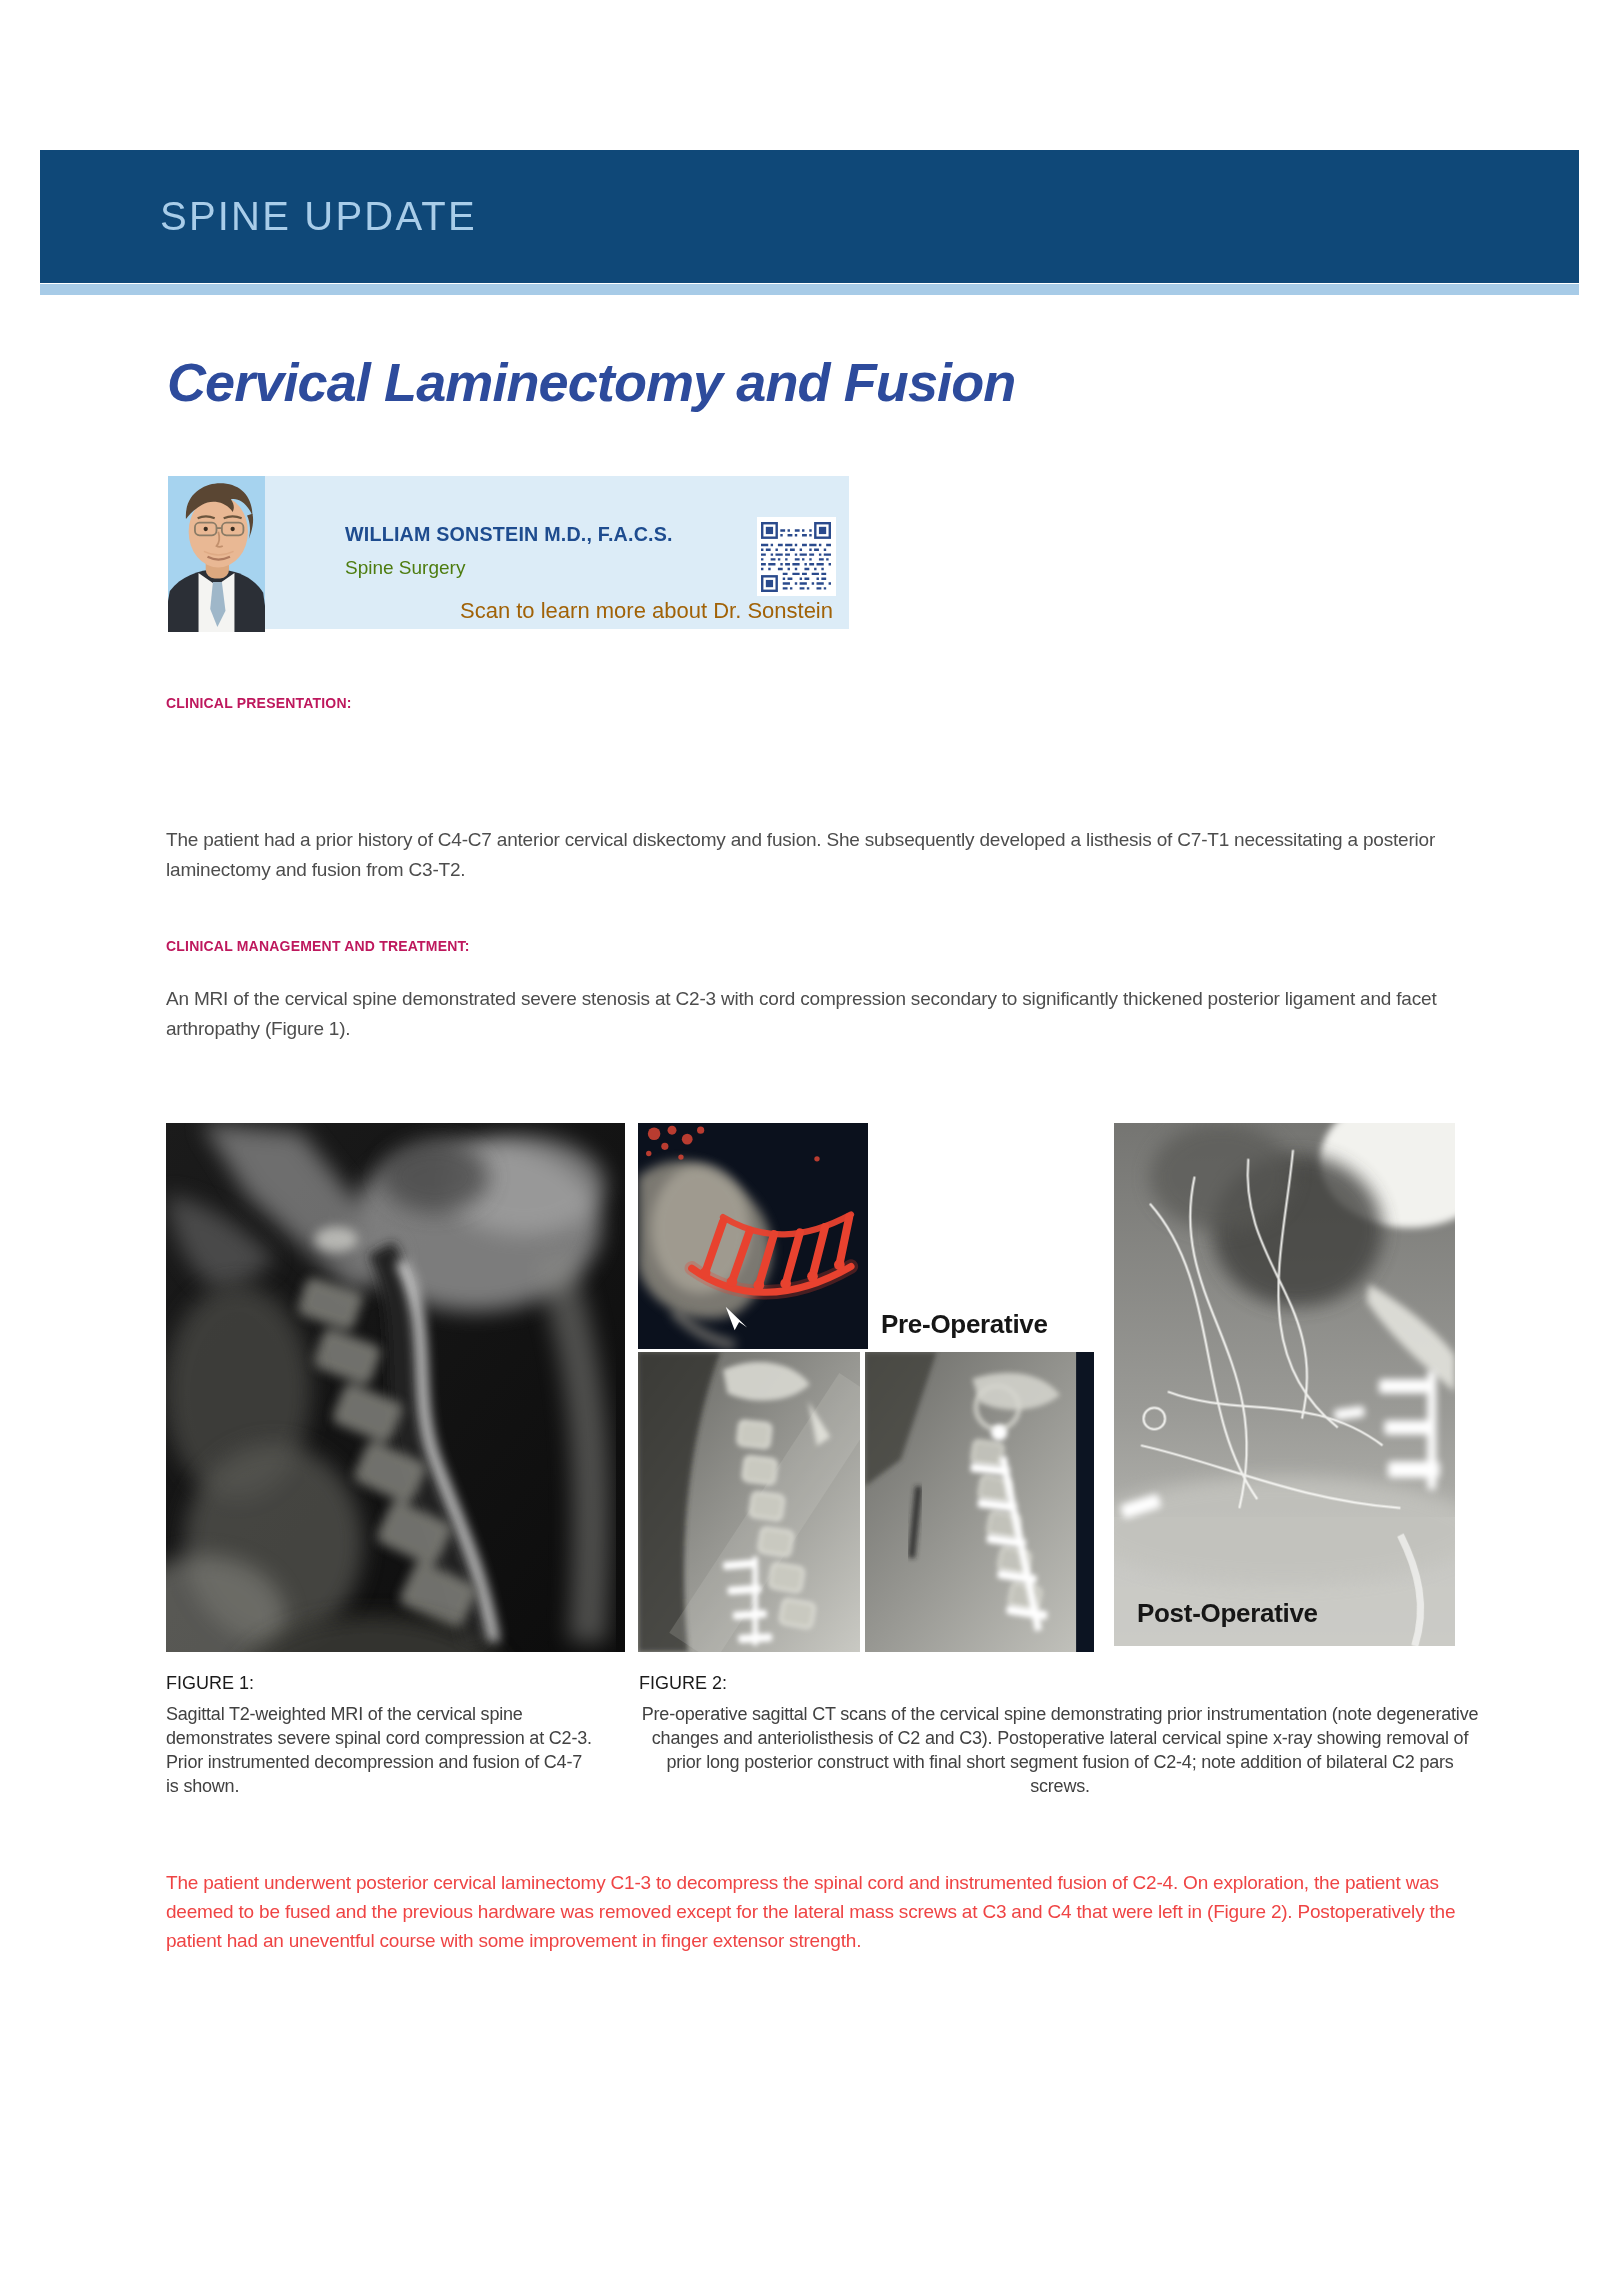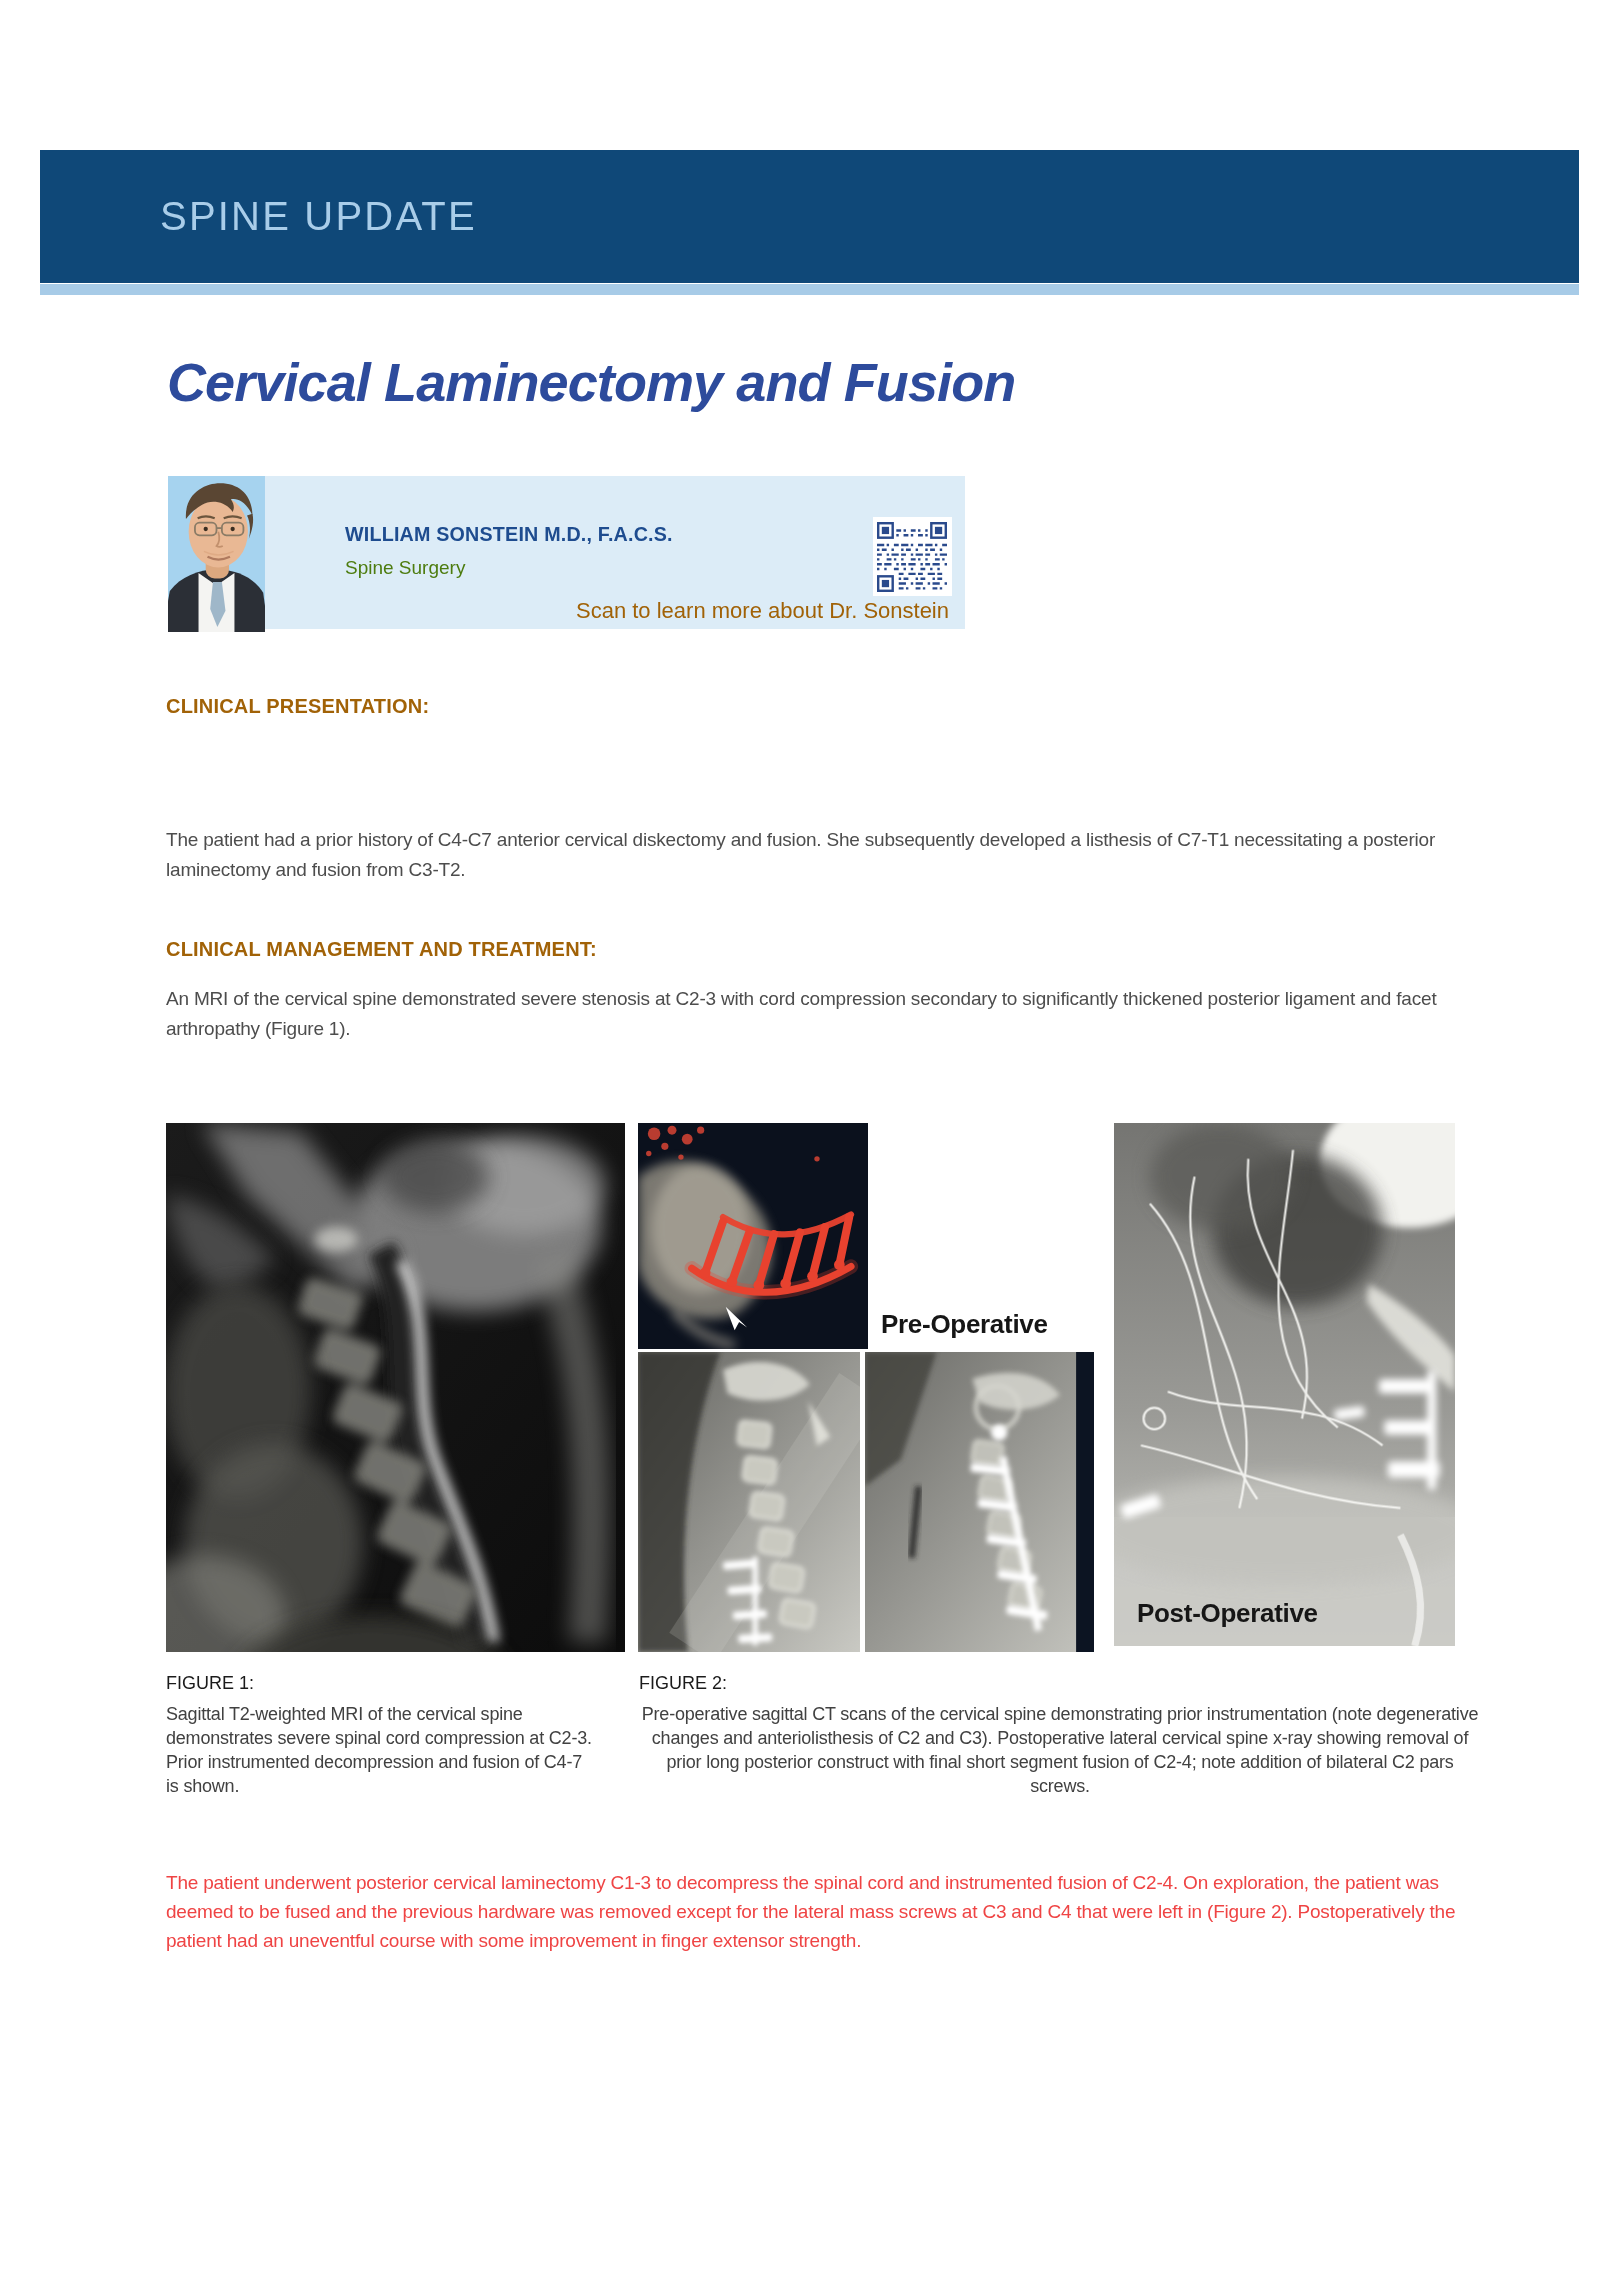--- a/index.html
+++ b/index.html
@@ -11,27 +11,27 @@
   
   .banner{left:40px;top:150px;width:1539px;height:133px;background:#0f4878;
     display:flex;align-items:center;}
   .banner-strip{left:40px;top:284px;width:1539px;height:10.7px;background:#a7cbe7;}
   .masthead{padding-left:120px;color:#a9cde9;font-size:40px;letter-spacing:2.2px;font-weight:400;}
   
   .title{left:167px;top:351px;width:1164px;color:#2d4b9c;font-size:54px;
     font-weight:bold;font-style:italic;letter-spacing:-0.9px;white-space:nowrap;}
   
   .photo{left:168px;top:476px;width:97px;height:156px;overflow:hidden;}
-  .panel{left:265px;top:476px;width:700px;height:153px;background:#dcecf7;}
+  .panel{left:265px;top:476px;width:584px;height:153px;background:#dcecf7;}
   .doc-name{position:absolute;left:80px;top:47px;color:#1e4c8f;font-size:19.7px;font-weight:bold;letter-spacing:0.2px;}
   .doc-spec{position:absolute;left:80px;top:81px;color:#4d7c0f;font-size:19px;}
   .qr{position:absolute;right:13.4px;top:41px;width:79px;height:79px;background:#ffffff;padding:4.5px;box-sizing:border-box;}
   .scan{position:absolute;right:16px;bottom:5.4px;color:#a16207;font-size:22px;}
   
-  .heading{color:#a16207;font-size:20px;font-weight:bold;letter-spacing:0.2px;}
+  .heading{color:#be185d;font-size:14px;font-weight:bold;letter-spacing:0.2px;}
   .body-par{color:#4d4d4d;font-size:19px;line-height:29.6px;letter-spacing:-0.2px;width:1308px;}
   .h1{left:166px;top:695px;} .p1{left:166px;top:742px;} .p2{left:166px;top:825px;}
   .h2{left:166px;top:938px;} .p3{left:166px;top:984px;}
   
   .fig{overflow:hidden;background:#111;}
   .fig svg{display:block;width:100%;height:100%;}
   .fig-mri{left:166px;top:1123px;width:459px;height:529px;}
   .fig-model{left:638px;top:1123px;width:230px;height:226px;}
   .fig-ct1{left:638px;top:1352px;width:222px;height:300px;background:#8d8d88;}
   .fig-ct2{left:865px;top:1352px;width:229px;height:300px;background:#8d8d88;}

